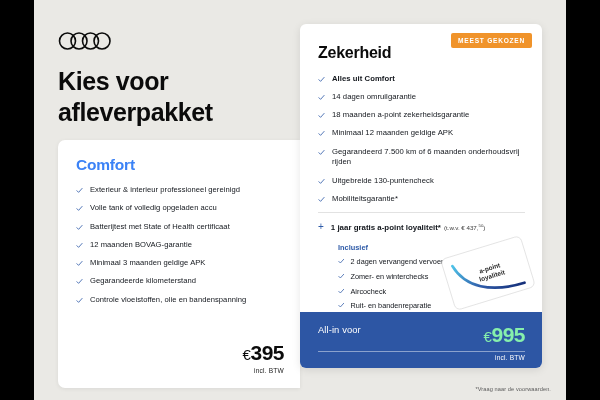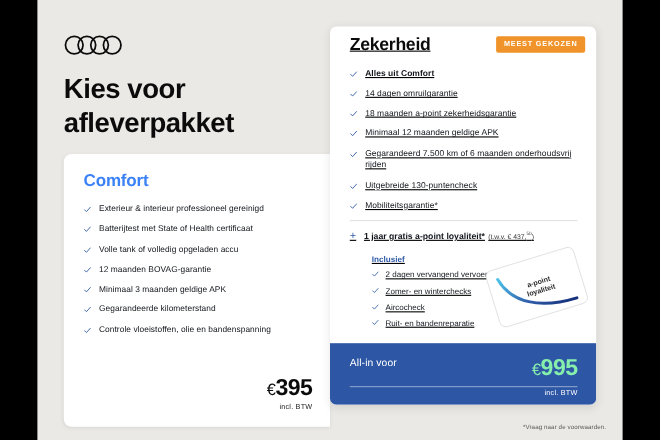--- a/index.html
+++ b/index.html
@@ -109,21 +109,21 @@
   
   .zeker-card {
     position: absolute;
     left: 266px; top: 24px;
     width: 242px; height: 344px;
     background: #ffffff;
     border-radius: 6px;
     box-shadow: 0 2px 9px rgba(0,0,0,0.10);
     overflow: hidden;
   }
-  .zeker-body { padding: 8px 17px 0 18px; text-decoration: underline; }
+  .zeker-body { padding: 20px 17px 0 18px; }
 
   .badge {
     position: absolute;
     right: 10px; top: 9px;
     background: #f0932a;
     color: #ffffff;
     font-size: 6.6px;
     font-weight: 700;
     letter-spacing: 0.75px;
     padding: 4px 7px 3.5px 7px;
@@ -268,27 +268,27 @@
           <li>
             <svg class="chk" viewBox="0 0 12 12">
                 <path d="M1.5 6.3 L4.4 9.2 L10.5 2.4" fill="none" stroke="#2f5ba8" stroke-width="1.4" stroke-linecap="round" stroke-linejoin="round"></path>
               </svg>
             <span class="txt">Exterieur &amp; interieur professioneel gereinigd</span>
           </li>
           <li>
             <svg class="chk" viewBox="0 0 12 12">
                 <path d="M1.5 6.3 L4.4 9.2 L10.5 2.4" fill="none" stroke="#2f5ba8" stroke-width="1.4" stroke-linecap="round" stroke-linejoin="round"></path>
               </svg>
+            <span class="txt">Volle tank of volledig opgeladen accu</span>
+          </li>
+          <li>
+            <svg class="chk" viewBox="0 0 12 12">
+                <path d="M1.5 6.3 L4.4 9.2 L10.5 2.4" fill="none" stroke="#2f5ba8" stroke-width="1.4" stroke-linecap="round" stroke-linejoin="round"></path>
+              </svg>
             <span class="txt">Batterijtest met State of Health certificaat</span>
-          </li>
-          <li>
-            <svg class="chk" viewBox="0 0 12 12">
-                <path d="M1.5 6.3 L4.4 9.2 L10.5 2.4" fill="none" stroke="#2f5ba8" stroke-width="1.4" stroke-linecap="round" stroke-linejoin="round"></path>
-              </svg>
-            <span class="txt">Volle tank of volledig opgeladen accu</span>
           </li>
           <li>
             <svg class="chk" viewBox="0 0 12 12">
                 <path d="M1.5 6.3 L4.4 9.2 L10.5 2.4" fill="none" stroke="#2f5ba8" stroke-width="1.4" stroke-linecap="round" stroke-linejoin="round"></path>
               </svg>
             <span class="txt">12 maanden BOVAG-garantie</span>
           </li>
           <li>
             <svg class="chk" viewBox="0 0 12 12">
                 <path d="M1.5 6.3 L4.4 9.2 L10.5 2.4" fill="none" stroke="#2f5ba8" stroke-width="1.4" stroke-linecap="round" stroke-linejoin="round"></path>

